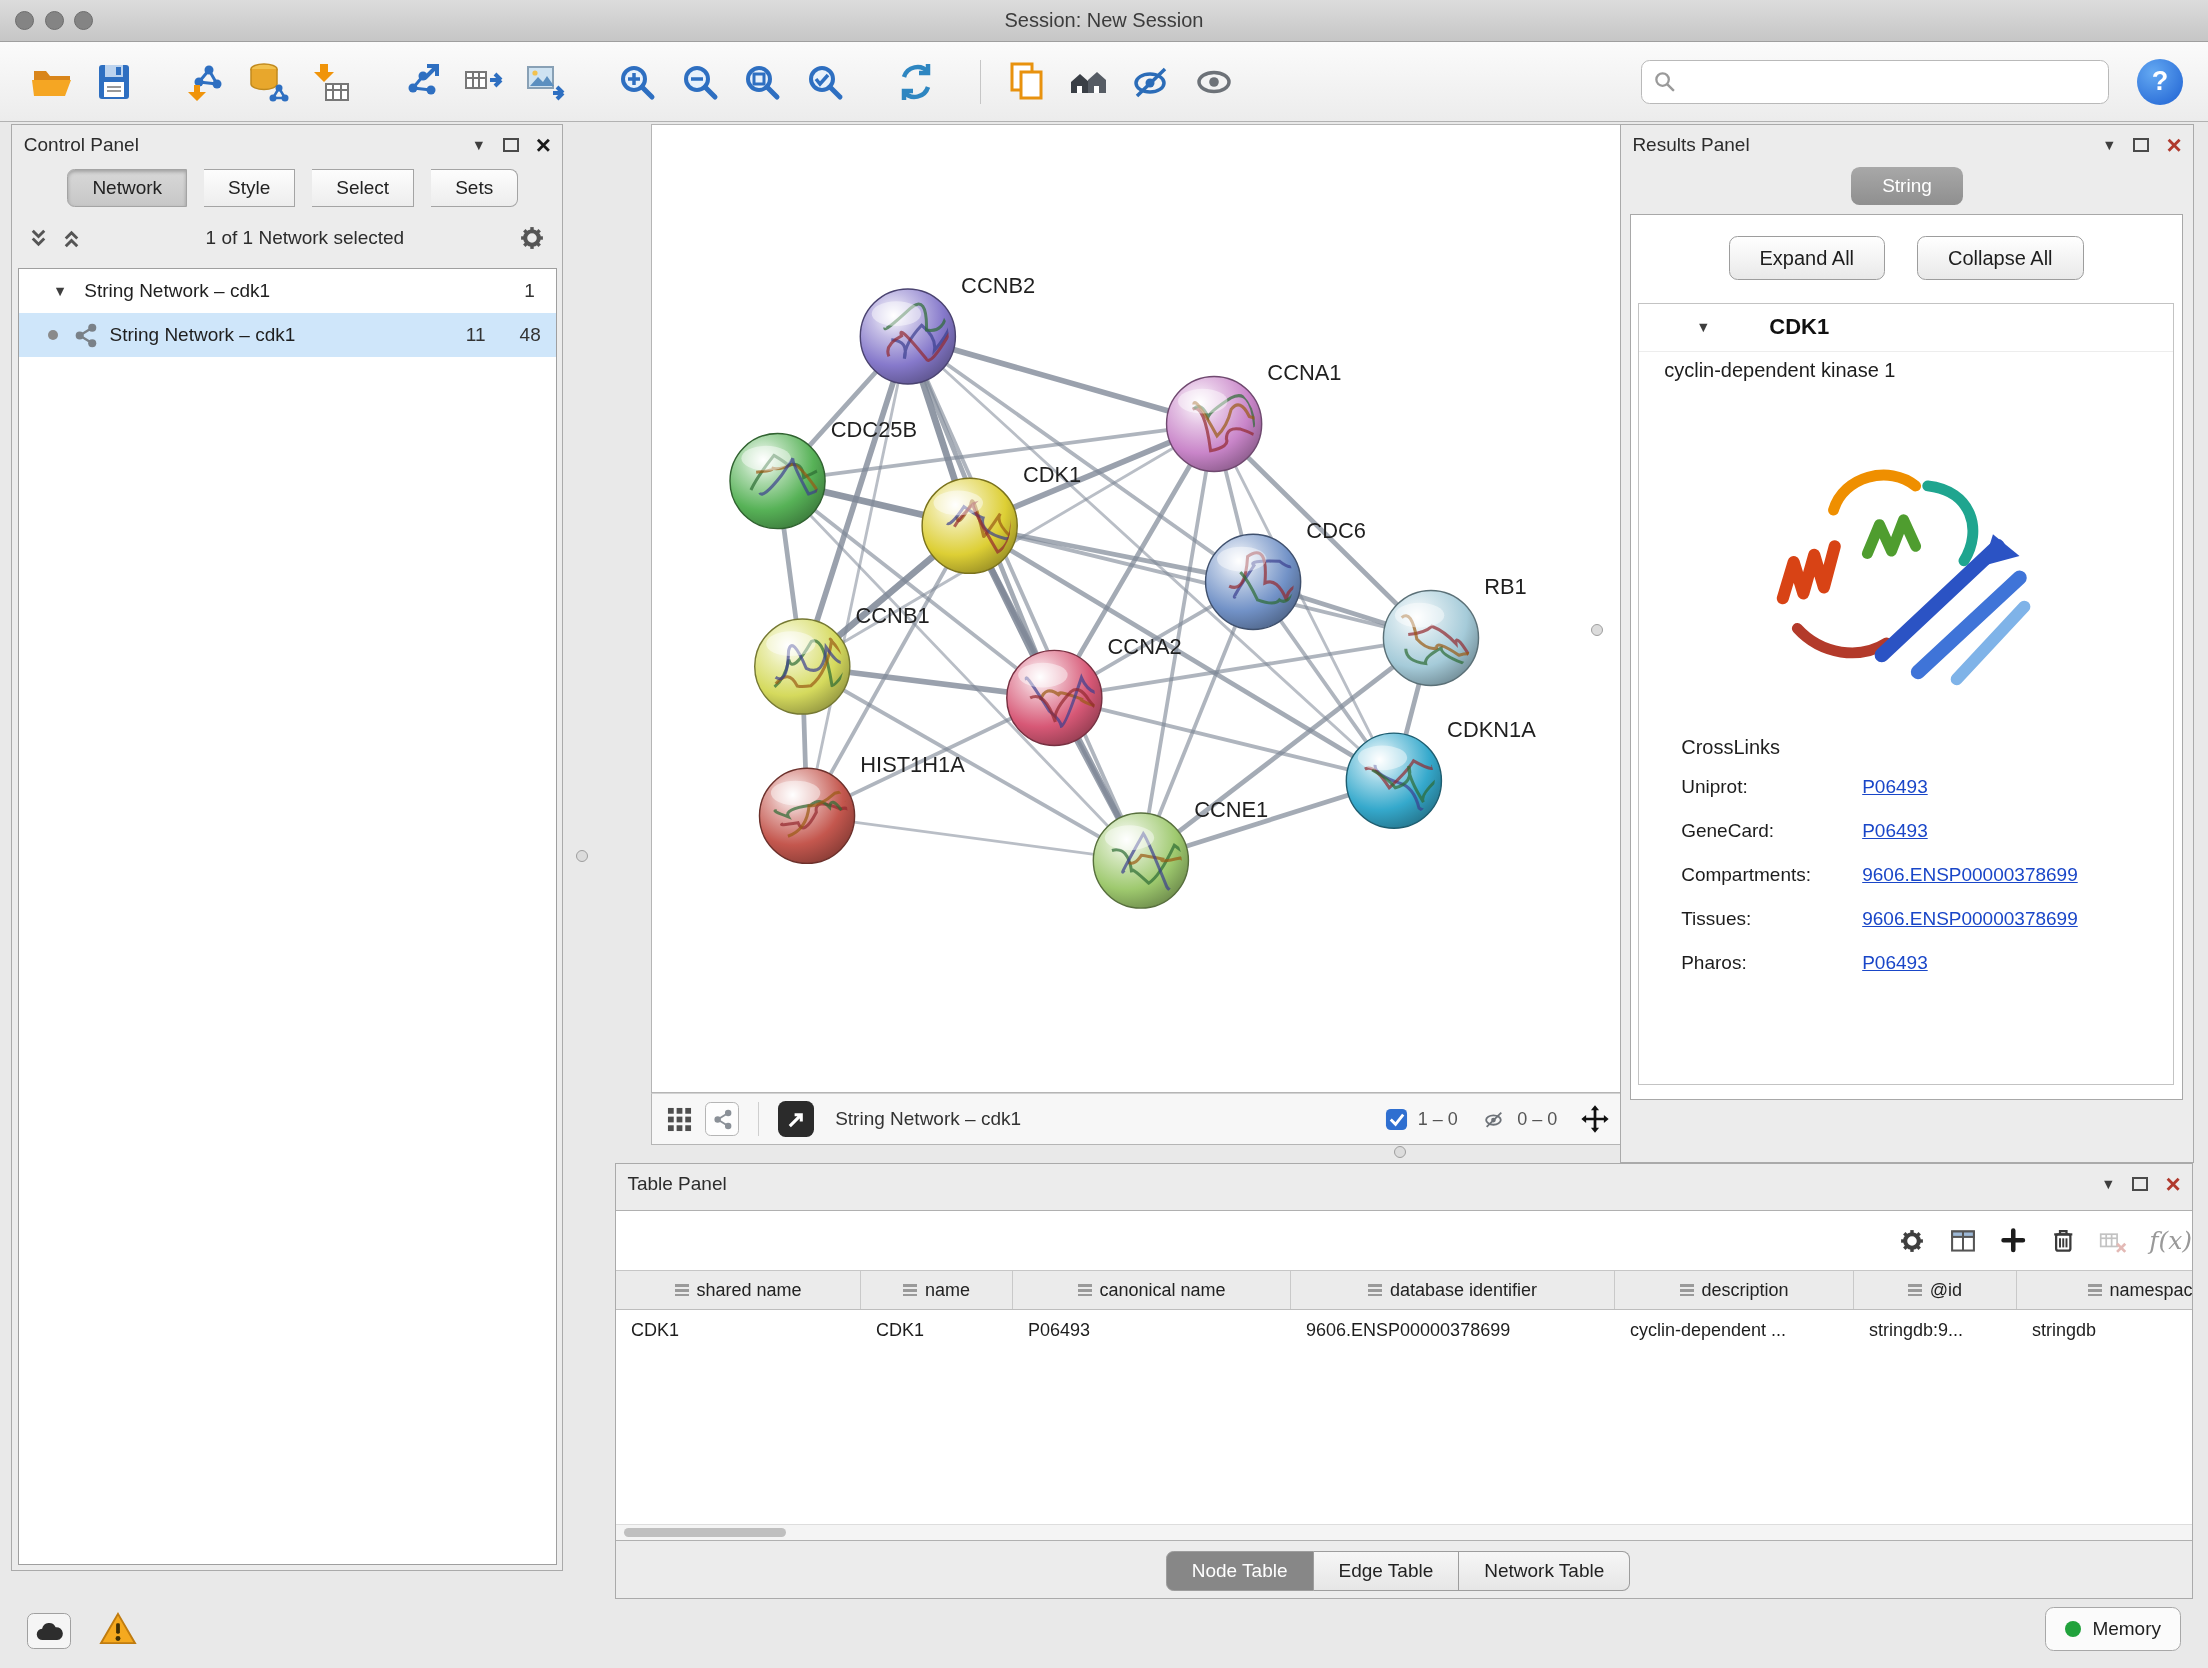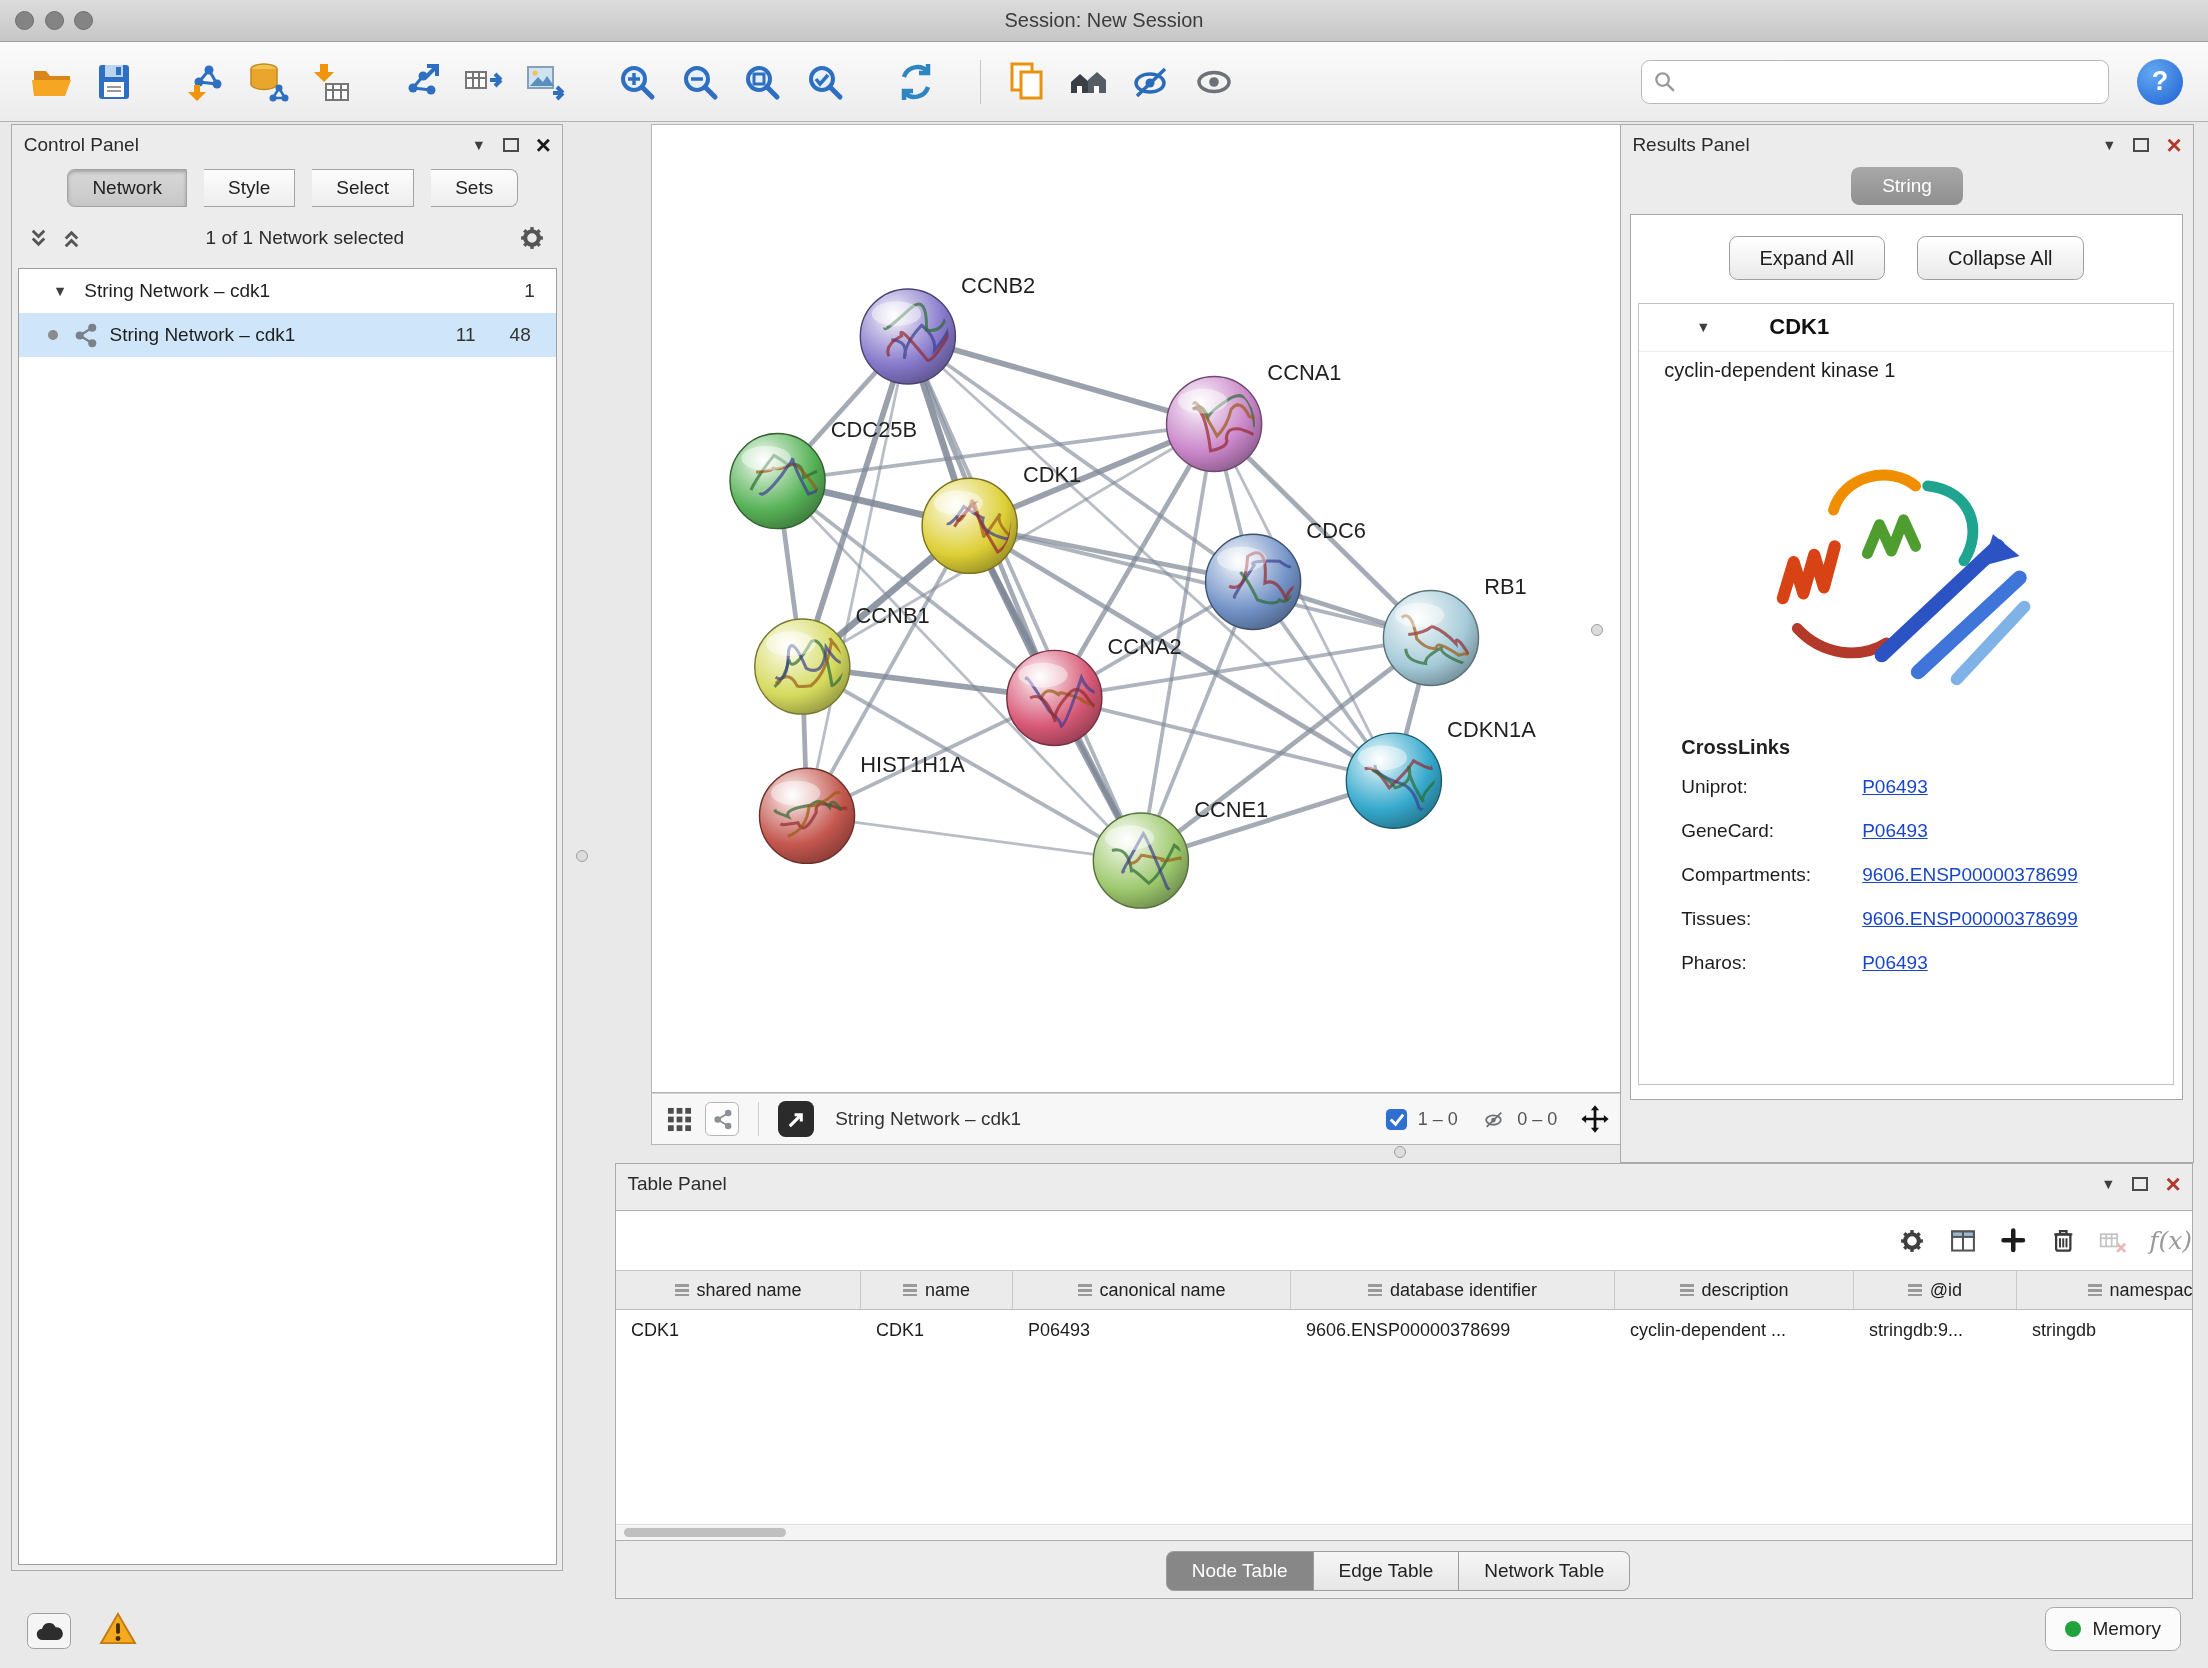--- a/index.html
+++ b/index.html
@@ -52,21 +52,21 @@
   .cp-status .txt { flex:1; text-align:center; font-size:19px; color:#2c2c2c; }
   .tree-box { position:absolute; left:5.7px; right:5.7px; top:143px; bottom:4.8px; background:#fff; border:1px solid #9f9f9f; overflow:hidden; }
   .tree-row { height:44px; display:flex; align-items:center; font-size:19px; }
   .tree-root { padding-left:34px; }
   .tree-root .tri { margin-right:17px; }
   .tree-root .cnt { margin-left:auto; padding-right:21px; color:#333; }
   .tree-child { background:#cfe6fa; padding-left:28.5px; }
   .dot { width:10.5px; height:10.5px; border-radius:50%; background:#8a8a8a; margin-right:15px; }
   .tree-child svg { width:25px; height:25px; margin-right:11.4px; }
   .tree-child .n1 { margin-left:auto; color:#333; }
-  .tree-child .n2 { margin-left:34px; padding-right:25px; color:#333; }
+  .tree-child .n2 { margin-left:34px; padding-right:15px; color:#333; }
 
   
   .network-panel { position:absolute; left:603px; top:124px; width:975px; height:1021px;margin-left:48px; }
   .net-canvas { position:absolute; left:0; right:0; top:0; bottom:52px; background:#fff; border:1px solid #b5b5b5; }
   .net-canvas svg { width:100%; height:100%; display:block; }
   .net-status { position:absolute; left:0; right:0; bottom:0; height:52px; background:#f7f7f7;
     border:1px solid #b5b5b5; border-top:1px solid #d2d2d2; display:flex; align-items:center; padding:0 15px; gap:13.3px; }
   .grid-ic svg, .share-box svg, .eye-s svg { display:block; }
   .share-box { width:34px; height:34px; border:1px solid #b5b5b5; border-radius:5.7px; background:#fdfdfd;
     display:flex; align-items:center; justify-content:center; }
@@ -83,21 +83,21 @@
   .results-box { position:absolute; left:8.6px; right:10.5px; top:89px; height:886px; background:#fff; border:1px solid #a8a8a8; }
   .rb-buttons { display:flex; gap:32px; justify-content:center; padding:21px 0 19px; }
   .btn { height:44px; padding:0 30px; border:1px solid #9d9d9d; border-radius:8.6px;
     background:linear-gradient(#ffffff,#e9e9e9); font-size:20px; color:#1d1d1d; display:flex; align-items:center; }
   .string-section { margin:3.8px 7.6px; border:1px solid #c3c3c3; height:782px; overflow:hidden; }
   .ss-head { height:48px; display:flex; align-items:center; border-bottom:1px solid #ededed; }
   .ss-head .tri { margin-left:57px; }
   .ss-head .pname { font-size:22px; font-weight:bold; margin-left:59px; color:#111; }
   .pdesc { font-size:20px; margin:7.6px 0 0 25px; color:#1d1d1d; }
   .protein-img { display:block; margin:17px auto 5.7px; width:380px; height:314px; }
-  .cl-title { font-size:20px; font-weight:bold; margin:23px 0 5.7px 42px; }
+  .cl-title { font-size:20px; font-weight:normal; margin:23px 0 5.7px 42px; }
   .cl-row { display:flex; align-items:center; height:44px; margin-left:42px; font-size:19px; }
   .cl-label { width:181px; color:#1d1d1d; }
   .cl-link { color:#1946c8; text-decoration:underline; }
 
   
   .table-panel { position:absolute; left:615px; top:1163px; width:1578px; height:436px; background:#ececec; border:1px solid #aaa; }
   .tbl-box { position:absolute; left:0; right:0; top:46px; height:331px; background:#fff; border-top:1px solid #b0b0b0; border-bottom:1px solid #b0b0b0; overflow:hidden; }
   .tbl-toolbar { height:59px; display:flex; align-items:center; padding-left:27px; gap:21px;justify-content:flex-end; }
   .tbl-toolbar svg { display:block; }
   .fx { font-family:"DejaVu Serif", serif; font-style:italic; font-size:25px; color:#999; }

